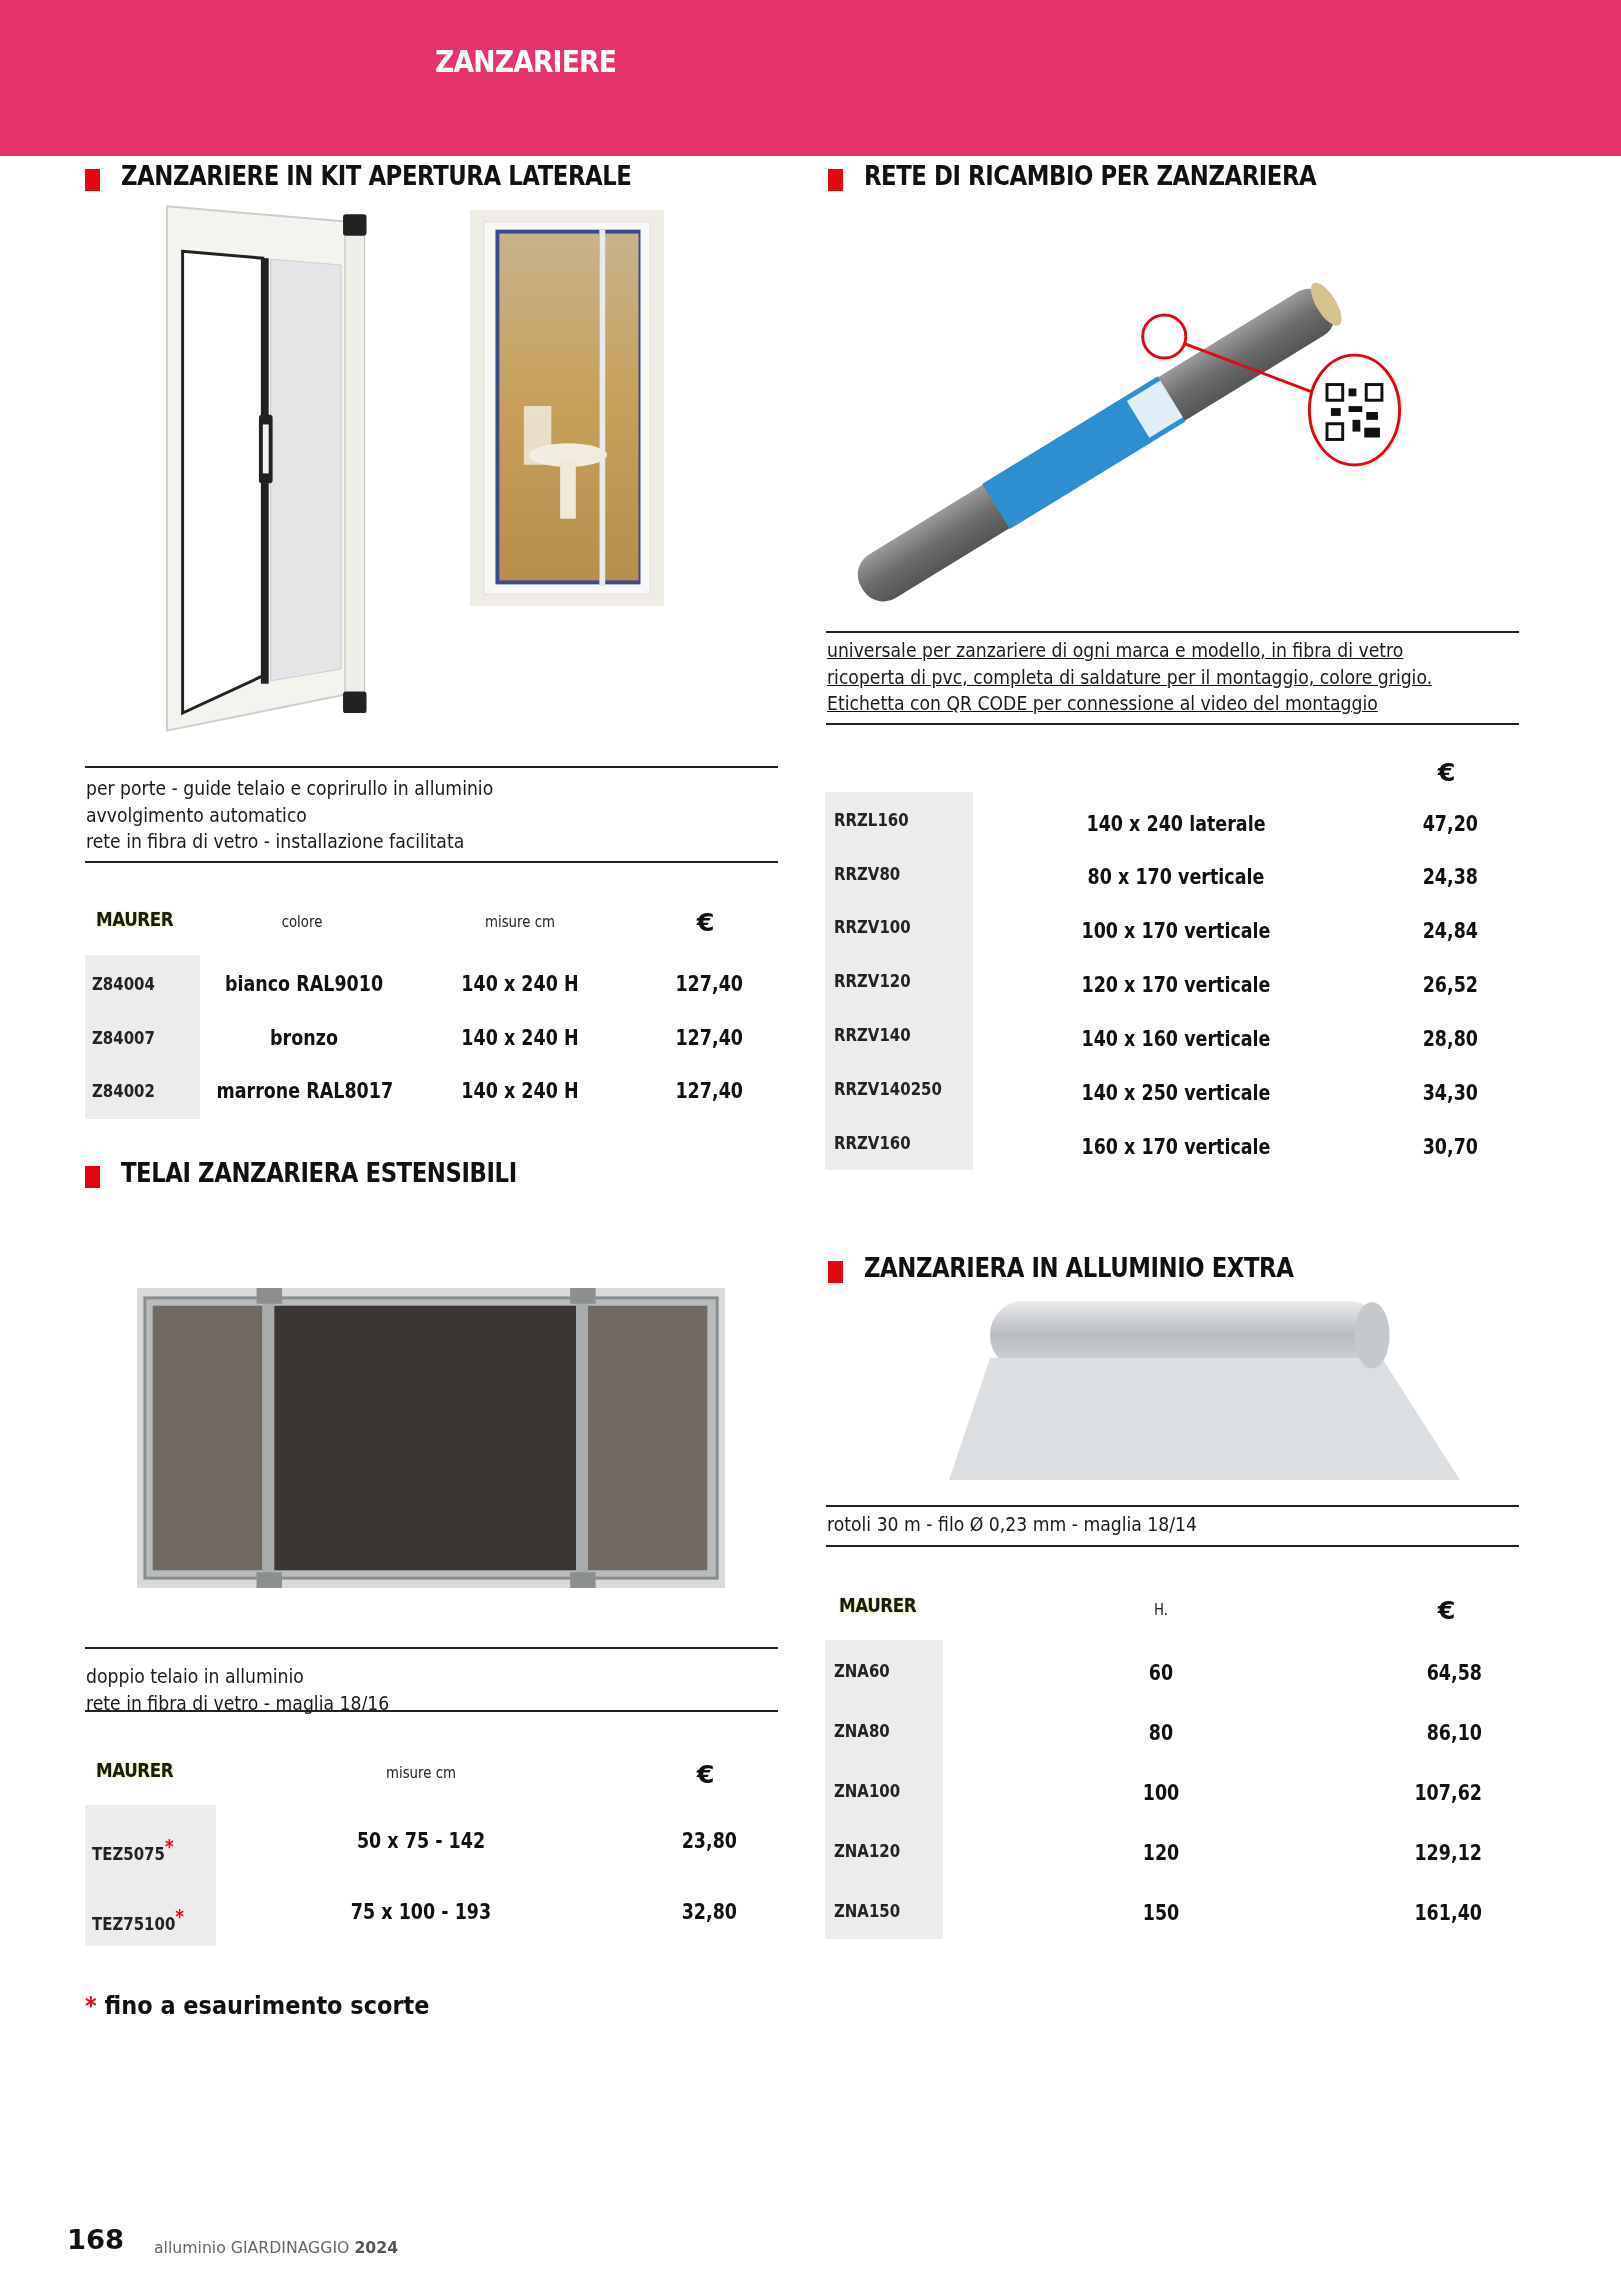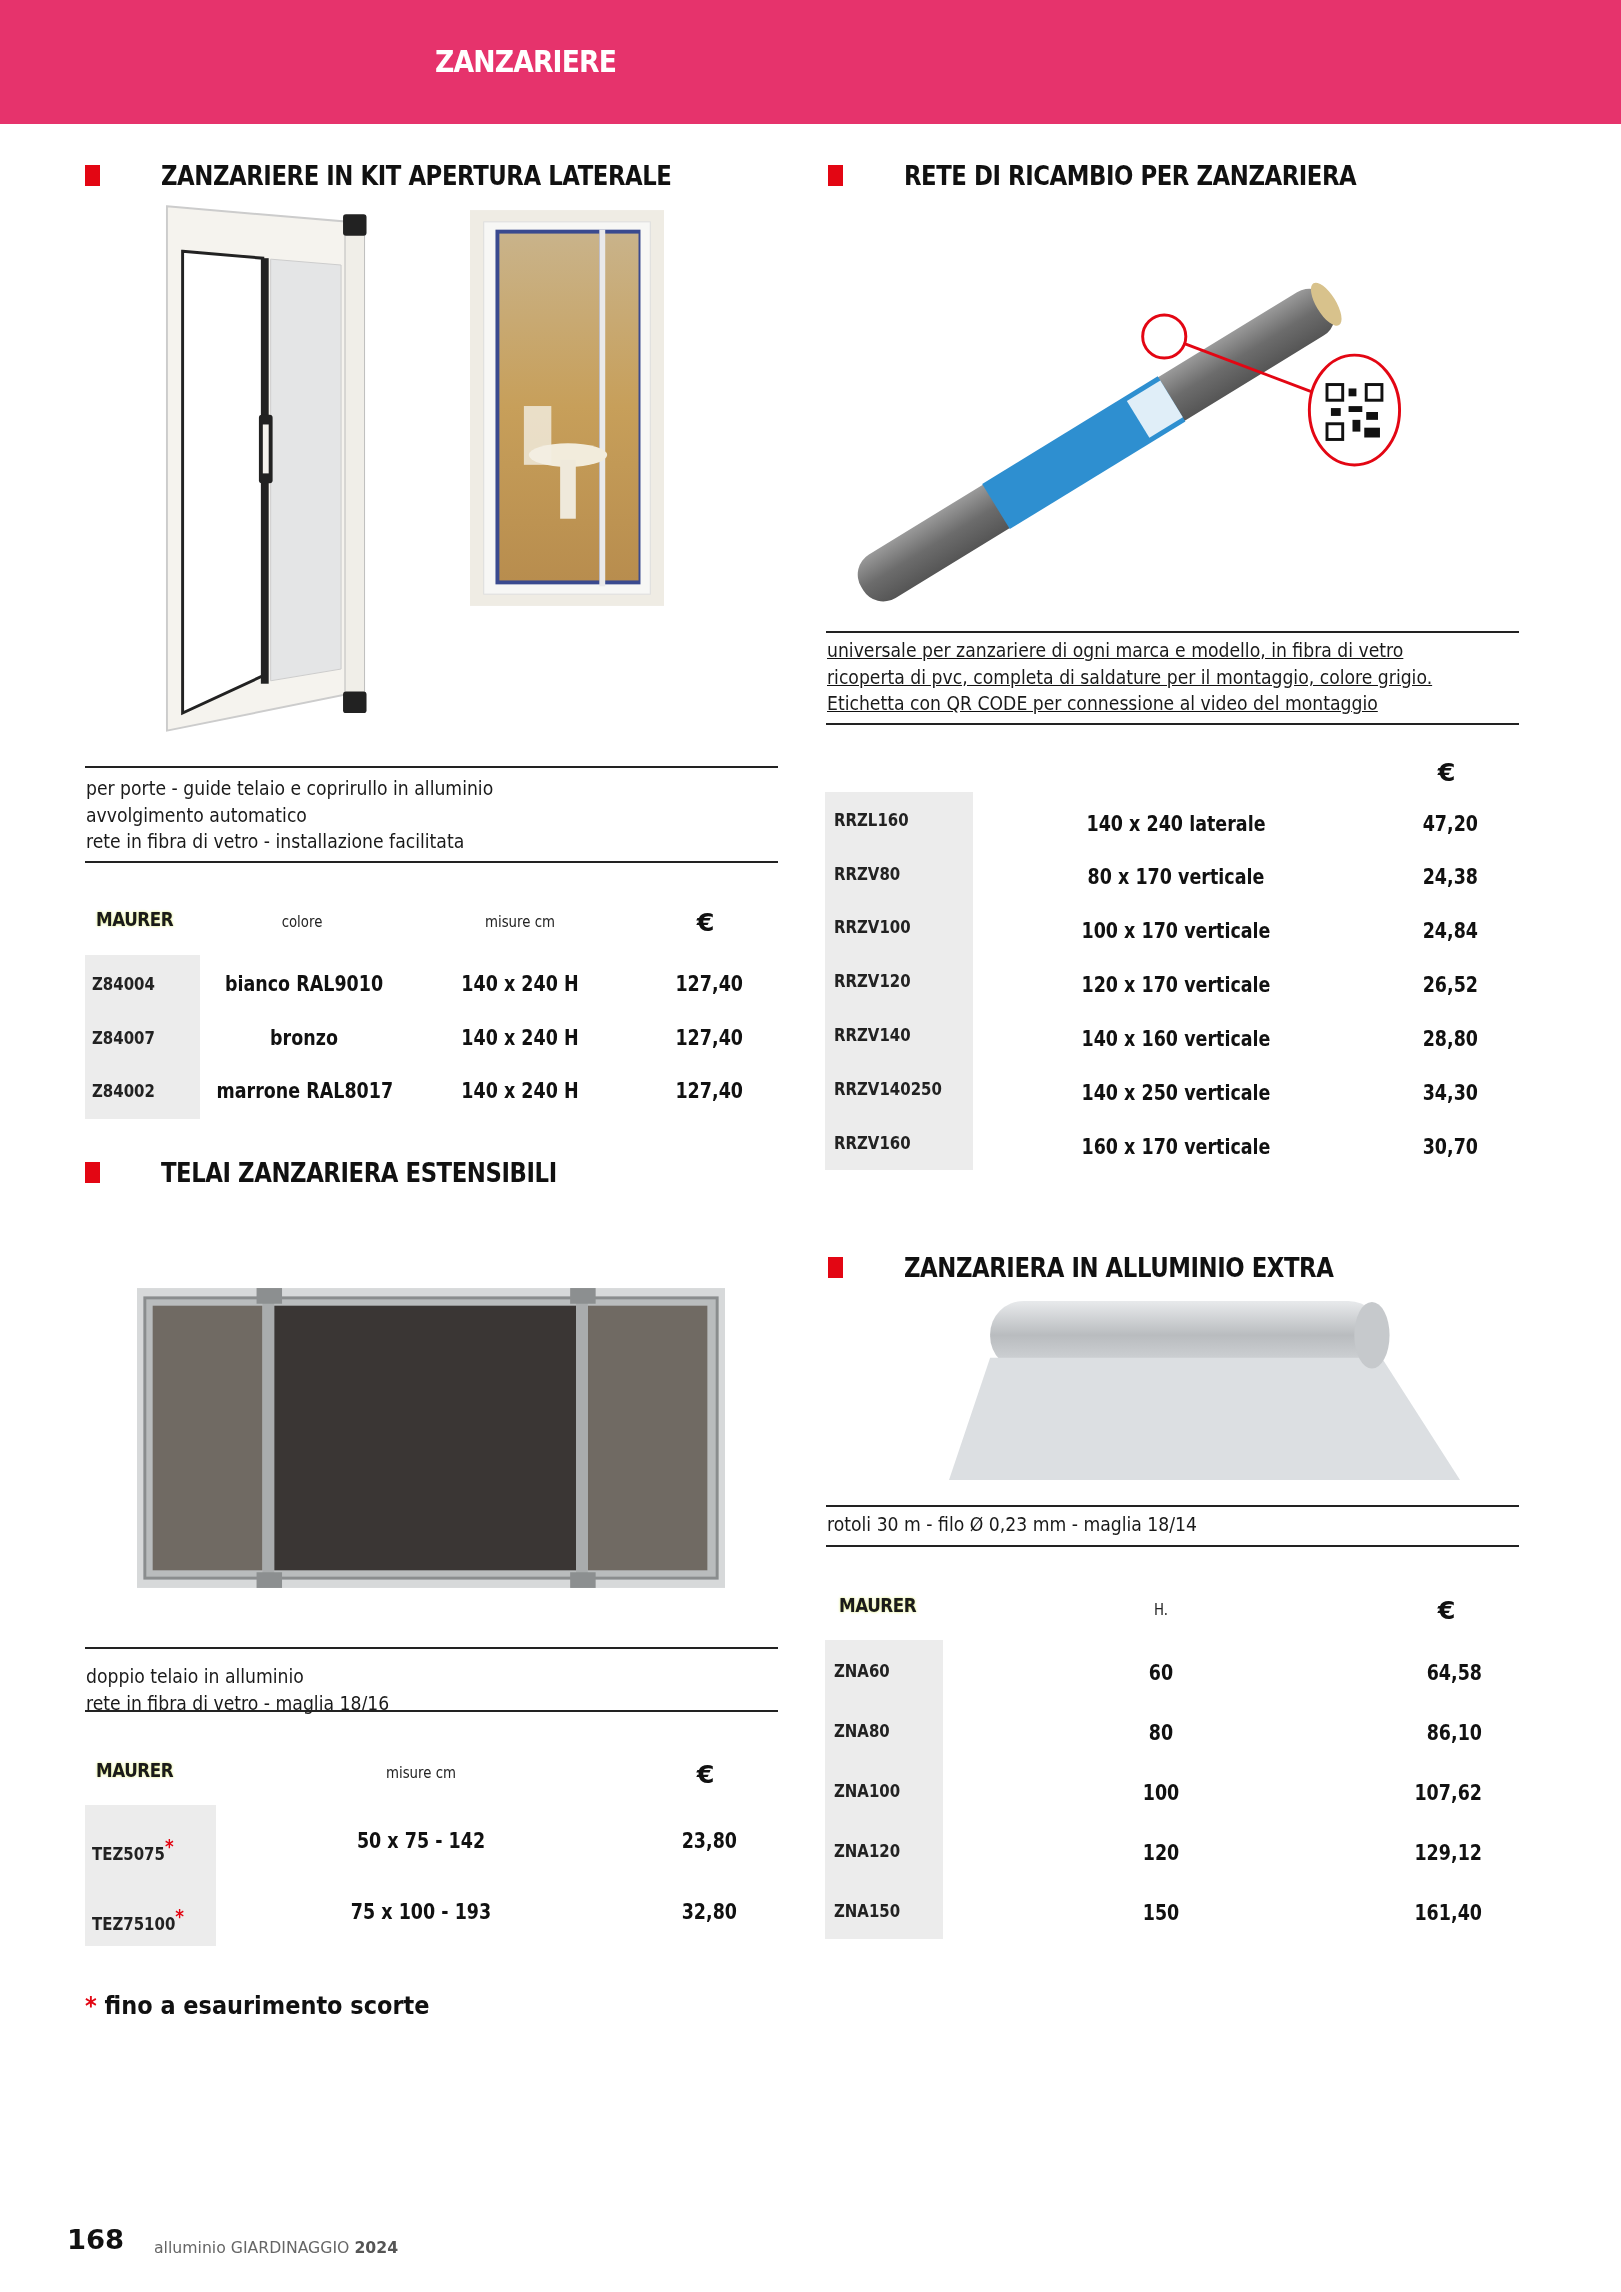--- a/index.html
+++ b/index.html
@@ -1,22 +1,22 @@
 <!DOCTYPE html>
 <html><head>
 <meta charset="utf-8">
 <style>
   html, body { margin:0; padding:0; }
   body { width:1621px; height:2293px; position:relative; background:#ffffff; overflow:hidden;
          font-family:"Liberation Sans", sans-serif; color:#111; }
   .abs { position:absolute; }
-  .topbar { left:0; top:0; width:1621px; height:124px; background:#e6336c; }
+  .topbar { left:0; top:0; width:1621px; height:156px; background:#e6336c; }
   .topbar-title { position:absolute; left:435px; top:43px; font-family:"DejaVu Sans", sans-serif;
                   font-weight:bold; font-size:31px; color:#fff; letter-spacing:-1px; transform:scaleX(0.86); transform-origin:left; }
-  .sec-head { display:flex; align-items:center;gap:40px; }
+  .sec-head { display:flex; align-items:flex-end; }
   .sec-head .sq { width:14.7px; height:21.6px; background:#e30613; margin-right:21.6px; flex:none; }
   .sec-head .t { font-family:"DejaVu Sans", sans-serif; font-weight:bold; font-size:26.5px; color:#111;
                  transform:scaleX(0.86); transform-origin:left; white-space:nowrap; letter-spacing:-0.5px; }
   .rule { height:2px; background:#222; }
   .desc { font-family:"DejaVu Sans", sans-serif; font-size:19.6px; line-height:26.5px; color:#1a1a1a;
           transform:scaleX(0.88); transform-origin:left; white-space:nowrap; }
   .codecol { background:#ececec; }
   .code { font-family:"DejaVu Sans", sans-serif; font-weight:bold; font-size:17.6px; color:#222;
           transform:scaleX(0.85); transform-origin:left; white-space:nowrap; }
   .cell { font-family:"DejaVu Sans", sans-serif; font-weight:bold; font-size:20.6px; color:#111;

